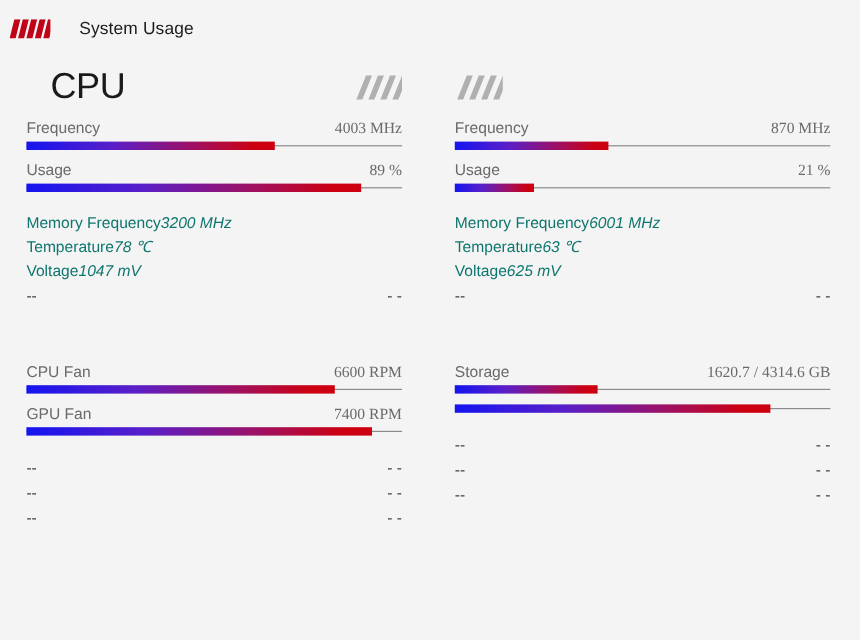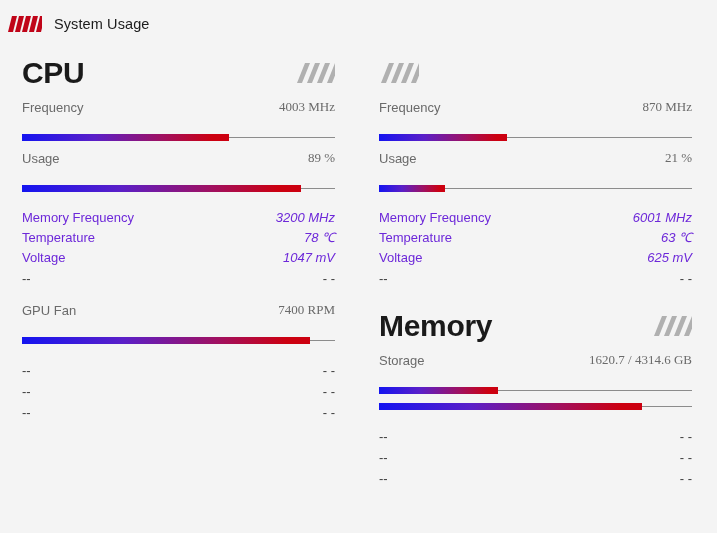--- a/index.html
+++ b/index.html
@@ -15,20 +15,21 @@
     position: relative;
   }
 
   
   #titlebar {
     height: 48px;
     display: flex;
     align-items: center;
     padding-left: 8px;
     box-sizing: border-box;
+    gap: 12px;
   }
   #app-logo {
     width: 34px;
     height: 16px;
     margin-right: 12px;
     flex: 0 0 auto;
   }
   #app-title {
     font-size: 14.5px;
     color: #1b1b1b;
@@ -53,43 +54,44 @@
   .panel-head {
     display: flex;
     align-items: flex-end;
     justify-content: space-between;
     height: 50px;
     padding-bottom: 2px;
     box-sizing: border-box;
   }
   .panel-title {
     font-size: 30px;
-    font-weight: 700;
+    font-weight: 400;
     color: #1a1a1a;
     line-height: 1;
     letter-spacing: -0.3px;
+    margin-left: 20px;
   }
   .panel-icon {
     width: 40px;
     height: 24px;
     opacity: 1;
     margin-bottom: 3px;
   }
 
   
   .metric {
     margin-top: 9px;
   }
   .metric-row {
     display: flex;
     justify-content: space-between;
-    align-items: center;
+    align-items: flex-start;
     font-size: 13px;
     color: #6a6a6a;
-    padding-bottom: 19px;
+    padding-bottom: 3px;
   }
   .metric-name { white-space: nowrap; }
   .metric-value { white-space: nowrap; font-family: Liberation Serif, serif; }
 
   .bar {
     position: relative;
     height: 7px;
     width: 100%;
   }
   .bar-track {
@@ -108,24 +110,23 @@
     background: linear-gradient(to right, #1414f0 0%, #5a1fc8 35%, #a01060 68%, #cc0010 92%, #cc0010 100%);
     background-size: 100% 100%;
   }
 
   
   .rows {
     margin-top: 16px;
   }
   .text-row {
     display: flex;
-    justify-content: space-between;
     align-items: baseline;
     font-size: 13px;
-    color: #6d28d9;
+    color: #0f766e;
     line-height: 20px;
   }
   .text-row .tr-name { white-space: nowrap; }
   .text-row .tr-value { white-space: nowrap; font-style: italic; }
 
   .dash-row {
     display: flex;
     justify-content: space-between;
     align-items: baseline;
     font-size: 13px;
@@ -247,20 +248,30 @@
         </div>
         <div class="dash-row">
           <span class="tr-name">--</span>
           <span class="tr-value">- -</span>
         </div>
       </div>
     </div>
     <div class="panel">
       <div class="metric">
         <div class="metric-row">
+          <span class="metric-name">CPU Fan</span>
+          <span class="metric-value">6600 RPM</span>
+        </div>
+        <div class="bar">
+          <div class="bar-track"></div>
+          <div class="bar-fill" style="width: 82%;"></div>
+        </div>
+      </div>
+      <div class="metric">
+        <div class="metric-row">
           <span class="metric-name">GPU Fan</span>
           <span class="metric-value">7400 RPM</span>
         </div>
         <div class="bar">
           <div class="bar-track"></div>
           <div class="bar-fill" style="width: 92%;"></div>
         </div>
       </div>
       <div class="rows">
         <div class="dash-row">
@@ -271,31 +282,20 @@
           <span class="tr-name">--</span>
           <span class="tr-value">- -</span>
         </div>
         <div class="dash-row">
           <span class="tr-name">--</span>
           <span class="tr-value">- -</span>
         </div>
       </div>
     </div>
     <div class="panel">
-      <div class="panel-head">
-        <div class="panel-title">Memory</div>
-        <svg class="panel-icon" viewBox="0 0 40 24">
-          <g fill="#b0b0b0">
-            <polygon points="10,2 15,2 7,22 2,22"></polygon>
-            <polygon points="20,2 25,2 17,22 12,22"></polygon>
-            <polygon points="30,2 35,2 27,22 22,22"></polygon>
-            <polygon points="40,2 45,2 37,22 32,22"></polygon>
-          </g>
-        </svg>
-      </div>
       <div class="metric">
         <div class="metric-row">
           <span class="metric-name">Storage</span>
           <span class="metric-value">1620.7 / 4314.6 GB</span>
         </div>
         <div class="bar">
           <div class="bar-track"></div>
           <div class="bar-fill" style="width: 38%;"></div>
         </div>
       </div>

